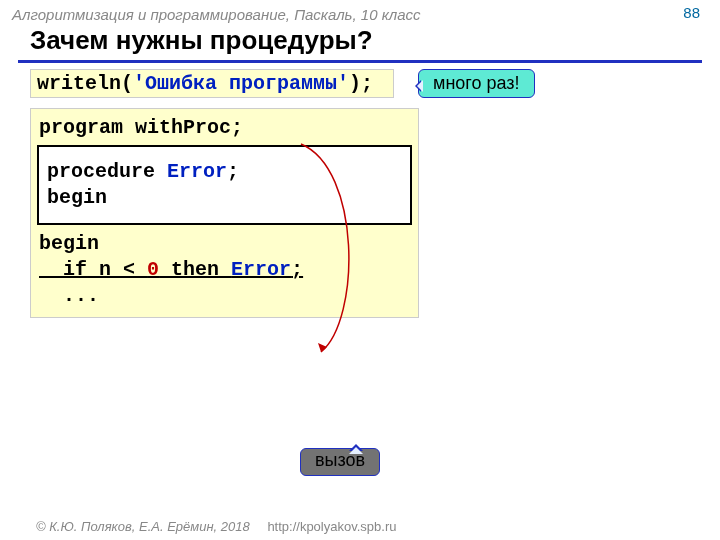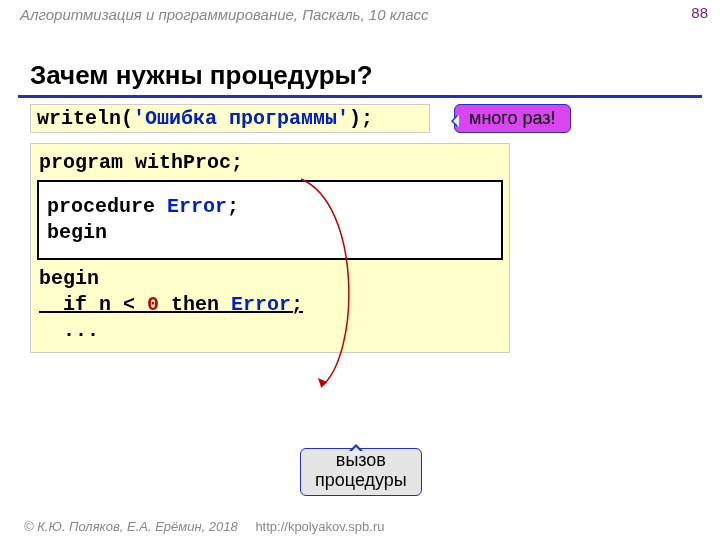--- a/index.html
+++ b/index.html
@@ -9,59 +9,58 @@
     height: 540px;
     background: #fff;
     font-family: Arial, sans-serif;
     position: relative;
     overflow: hidden;
   }
   .header {
     font-style: italic;
     color: #888;
     font-size: 15px;
-    padding: 6px 12px 2px 20px;
+    padding: 6px 12px 2px 12px;
   }
   .pagenum {
     position: absolute;
     top: 4px;
-    right: 12px;
-    color: #701a75;
+    right: 20px;
+    color: #0369a1;
     font-size: 15px;
   }
   .title {
     font-weight: bold;
     font-size: 26px;
     color: #000;
     padding: 0 0 4px 30px;
-    margin-top: 35px;
   }
   .title-underline {
     height: 3px;
     background: #2030c0;
     margin: 0 18px 6px 18px;
   }
   .line1-wrap {
     display: flex;
     align-items: center;
     margin-left: 30px;
   }
   .code-line1 {
     background: #ffffcc;
     font-family: "Courier New", monospace;
     font-size: 20px;
     font-weight: bold;
     padding: 2px 6px;
     border: 1px solid #ccc;
-    width: 400px;
+    width: 364px;
     box-sizing: border-box;
     white-space: nowrap;
   }
   .callout {
-    background: #d946ef;
+    background: #5eead4;
     border: 1.5px solid #2030c0;
     border-radius: 6px;
     font-size: 18px;
     padding: 3px 14px;
     color: #000;
     margin-left: 24px;
     position: relative;
   }
   .callout::before {
     content: "";
@@ -77,21 +76,21 @@
     left: -8px;
     top: 10px;
     border: 6px solid transparent;
     border-right-color: #e6f0ff;
   }
   .main-code {
     position: relative;
     background: #ffffcc;
     border: 1px solid #ccc;
     margin: 10px 0 0 30px;
-    width: 480px;
+    width: 389px;
     font-family: "Courier New", monospace;
     font-size: 20px;
     font-weight: bold;
     line-height: 1.3;
     padding: 6px 8px 8px 8px;
     box-sizing: border-box;
   }
   .proc-box {
     background: #fff;
     border: 2px solid #000;
@@ -108,21 +107,21 @@
     position: absolute;
     top: 0; left: 0;
     pointer-events: none;
   }
   .callout2-wrap {
     position: absolute;
     left: 300px;
     top: 448px;
   }
   .callout2 {
-    background: #e5e5e5;
+    background: #737373;
     border: 1.5px solid #2030c0;
     border-radius: 6px;
     font-size: 18px;
     padding: 2px 14px 4px 14px;
     color: #000;
     text-align: center;
     line-height: 1.1;
     position: relative;
   }
   .callout2::before {
@@ -137,21 +136,21 @@
     content: "";
     position: absolute;
     left: 48px;
     top: -9px;
     border: 7px solid transparent;
     border-bottom-color: #e6f0ff;
   }
   .footer {
     position: absolute;
     bottom: 6px;
-    left: 24px;
+    left: 36px;
     font-size: 13px;
     font-style: italic;
     color: #888;
   }
   .footer .url {
     font-style: normal;
     margin-left: 14px;
   }
 </style>
 </head>
@@ -183,20 +182,19 @@
 
   <svg class="svg-overlay" width="480" height="360">
     <path d="M 270 35 C 330 60 330 210 290 243" stroke="#c00000" stroke-width="1.5" fill="none"></path>
     <path d="M 290 243 l -3 -9 l 9 4 z" fill="#c00000"></path>
   </svg>
 </div>
 
 <div class="callout2-wrap">
   <div class="callout2">
     <div>вызов</div>
-    <div>процедуры</div>
   </div>
 </div>
 
 <div class="footer">
   <span>© К.Ю. Поляков, Е.А. Ерёмин, 2018</span>
   <span class="url">http://kpolyakov.spb.ru</span>
 </div>
 
 </body></html>

